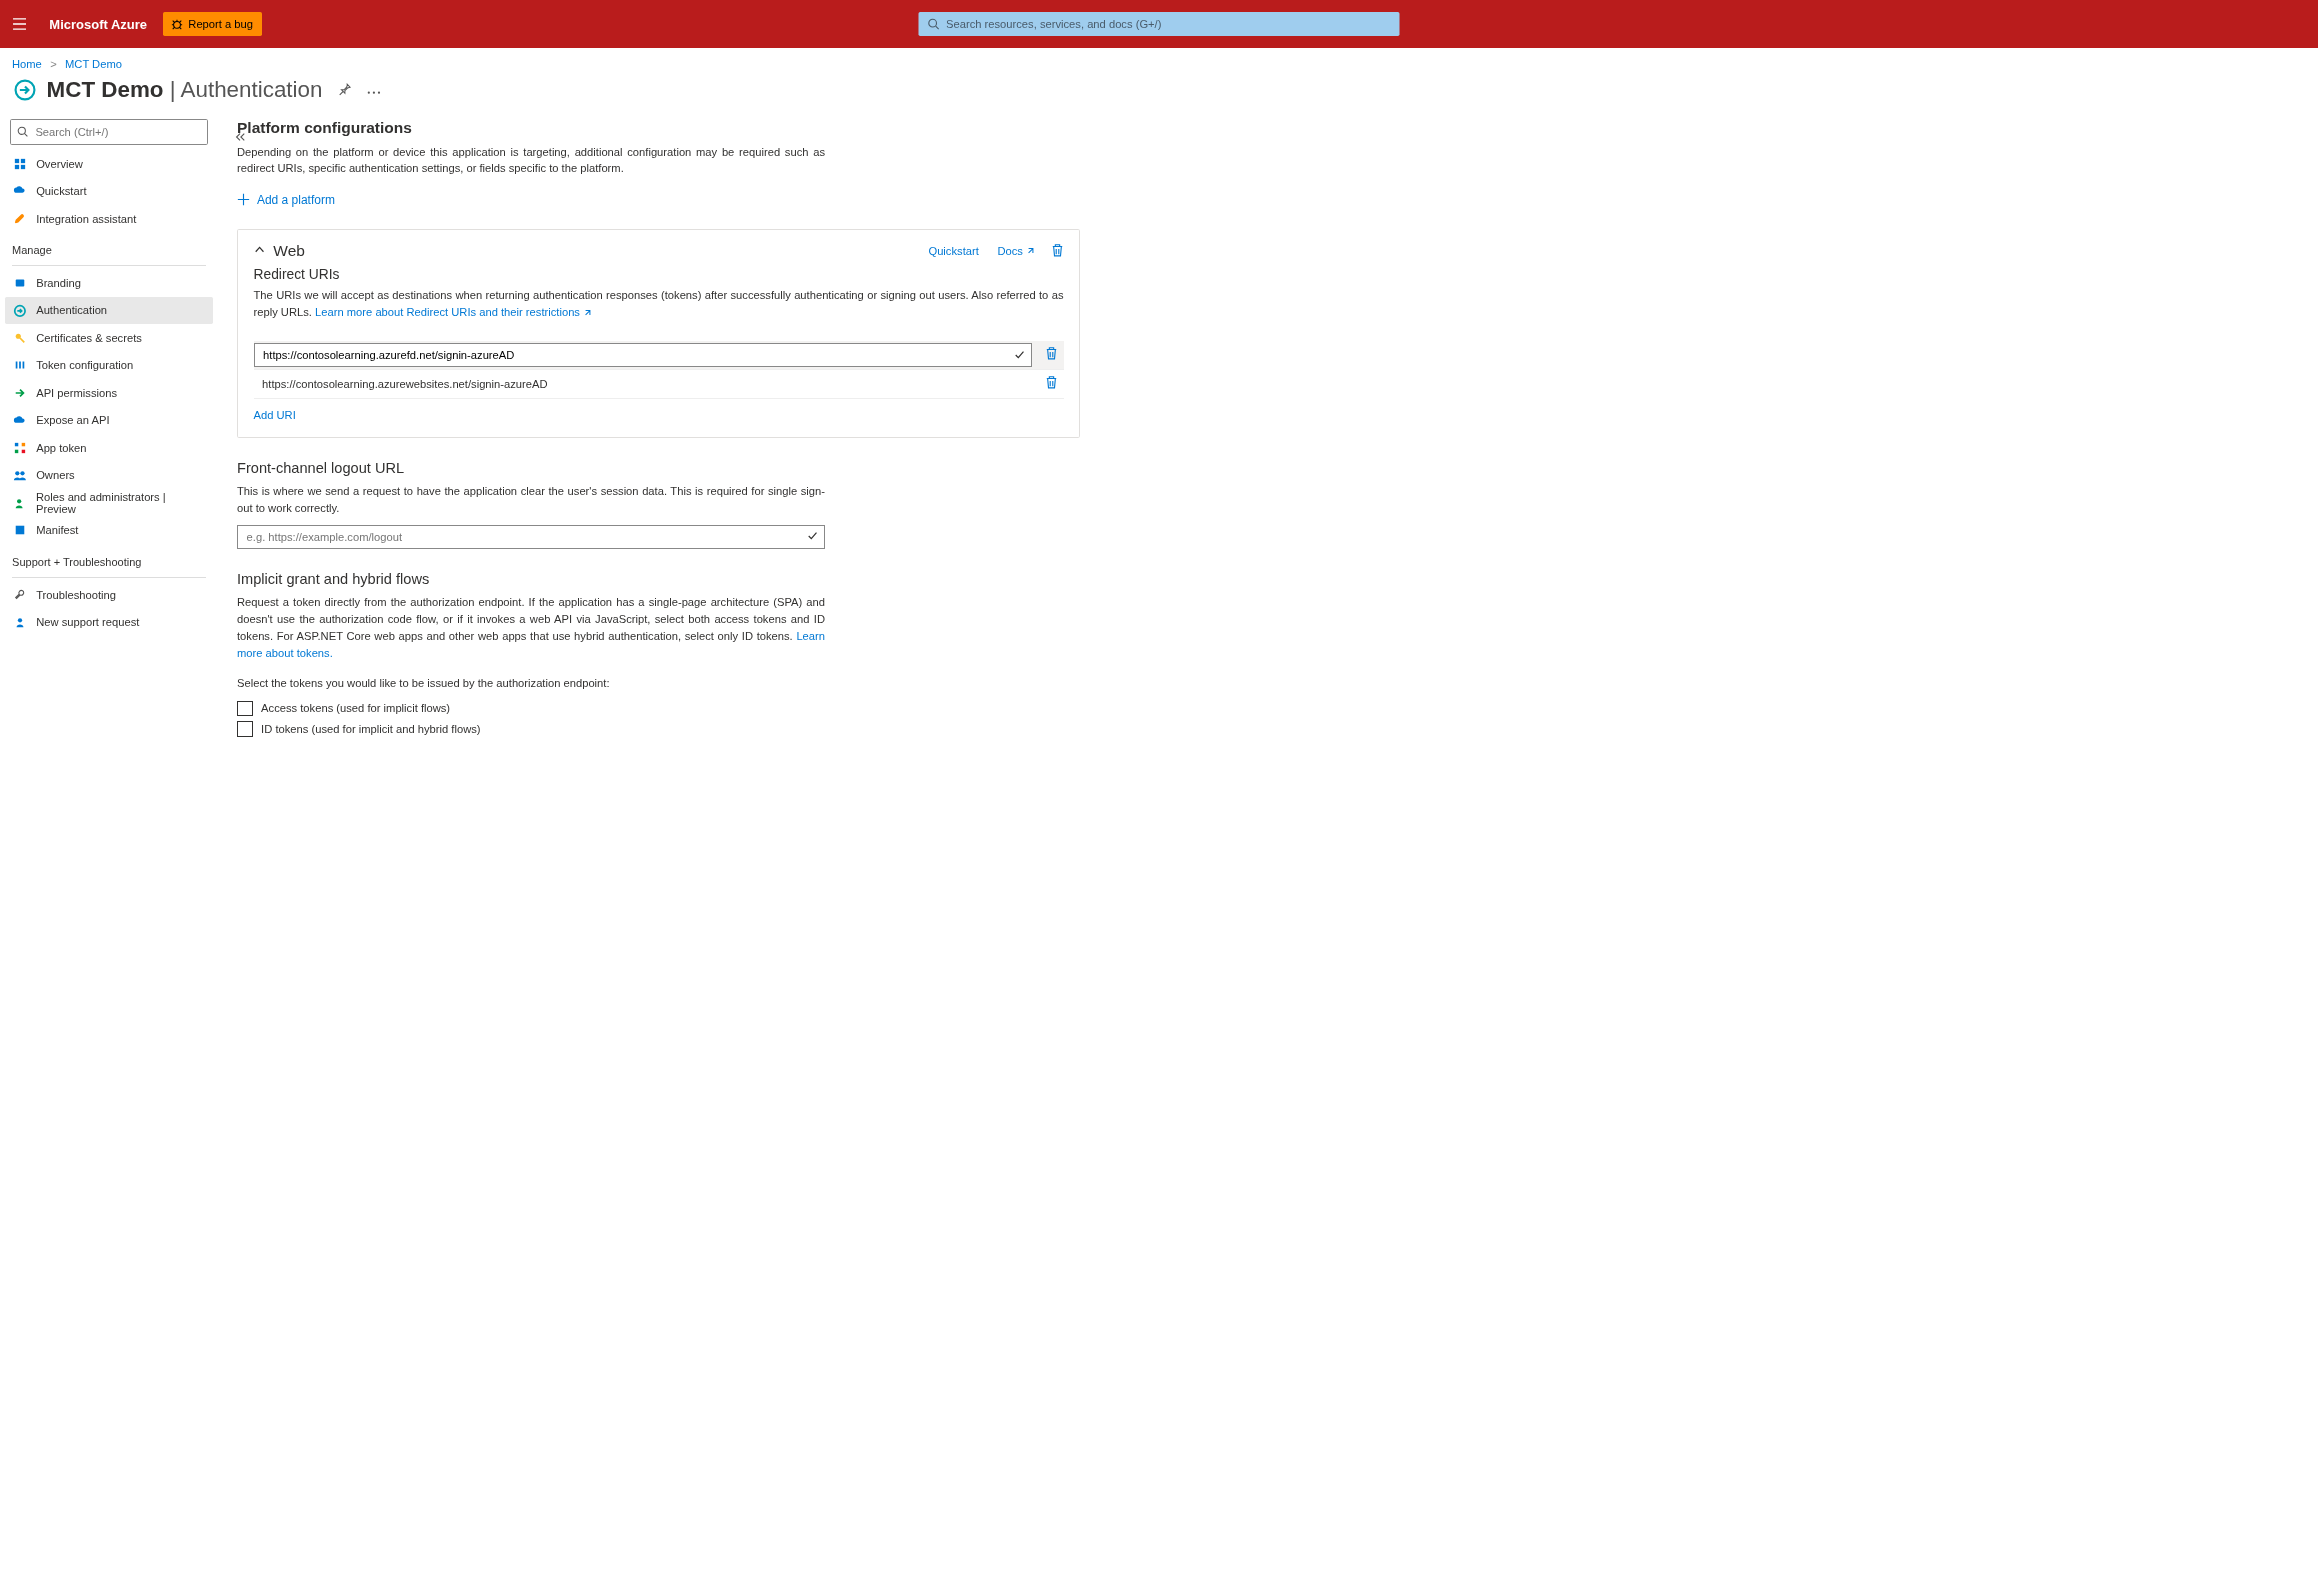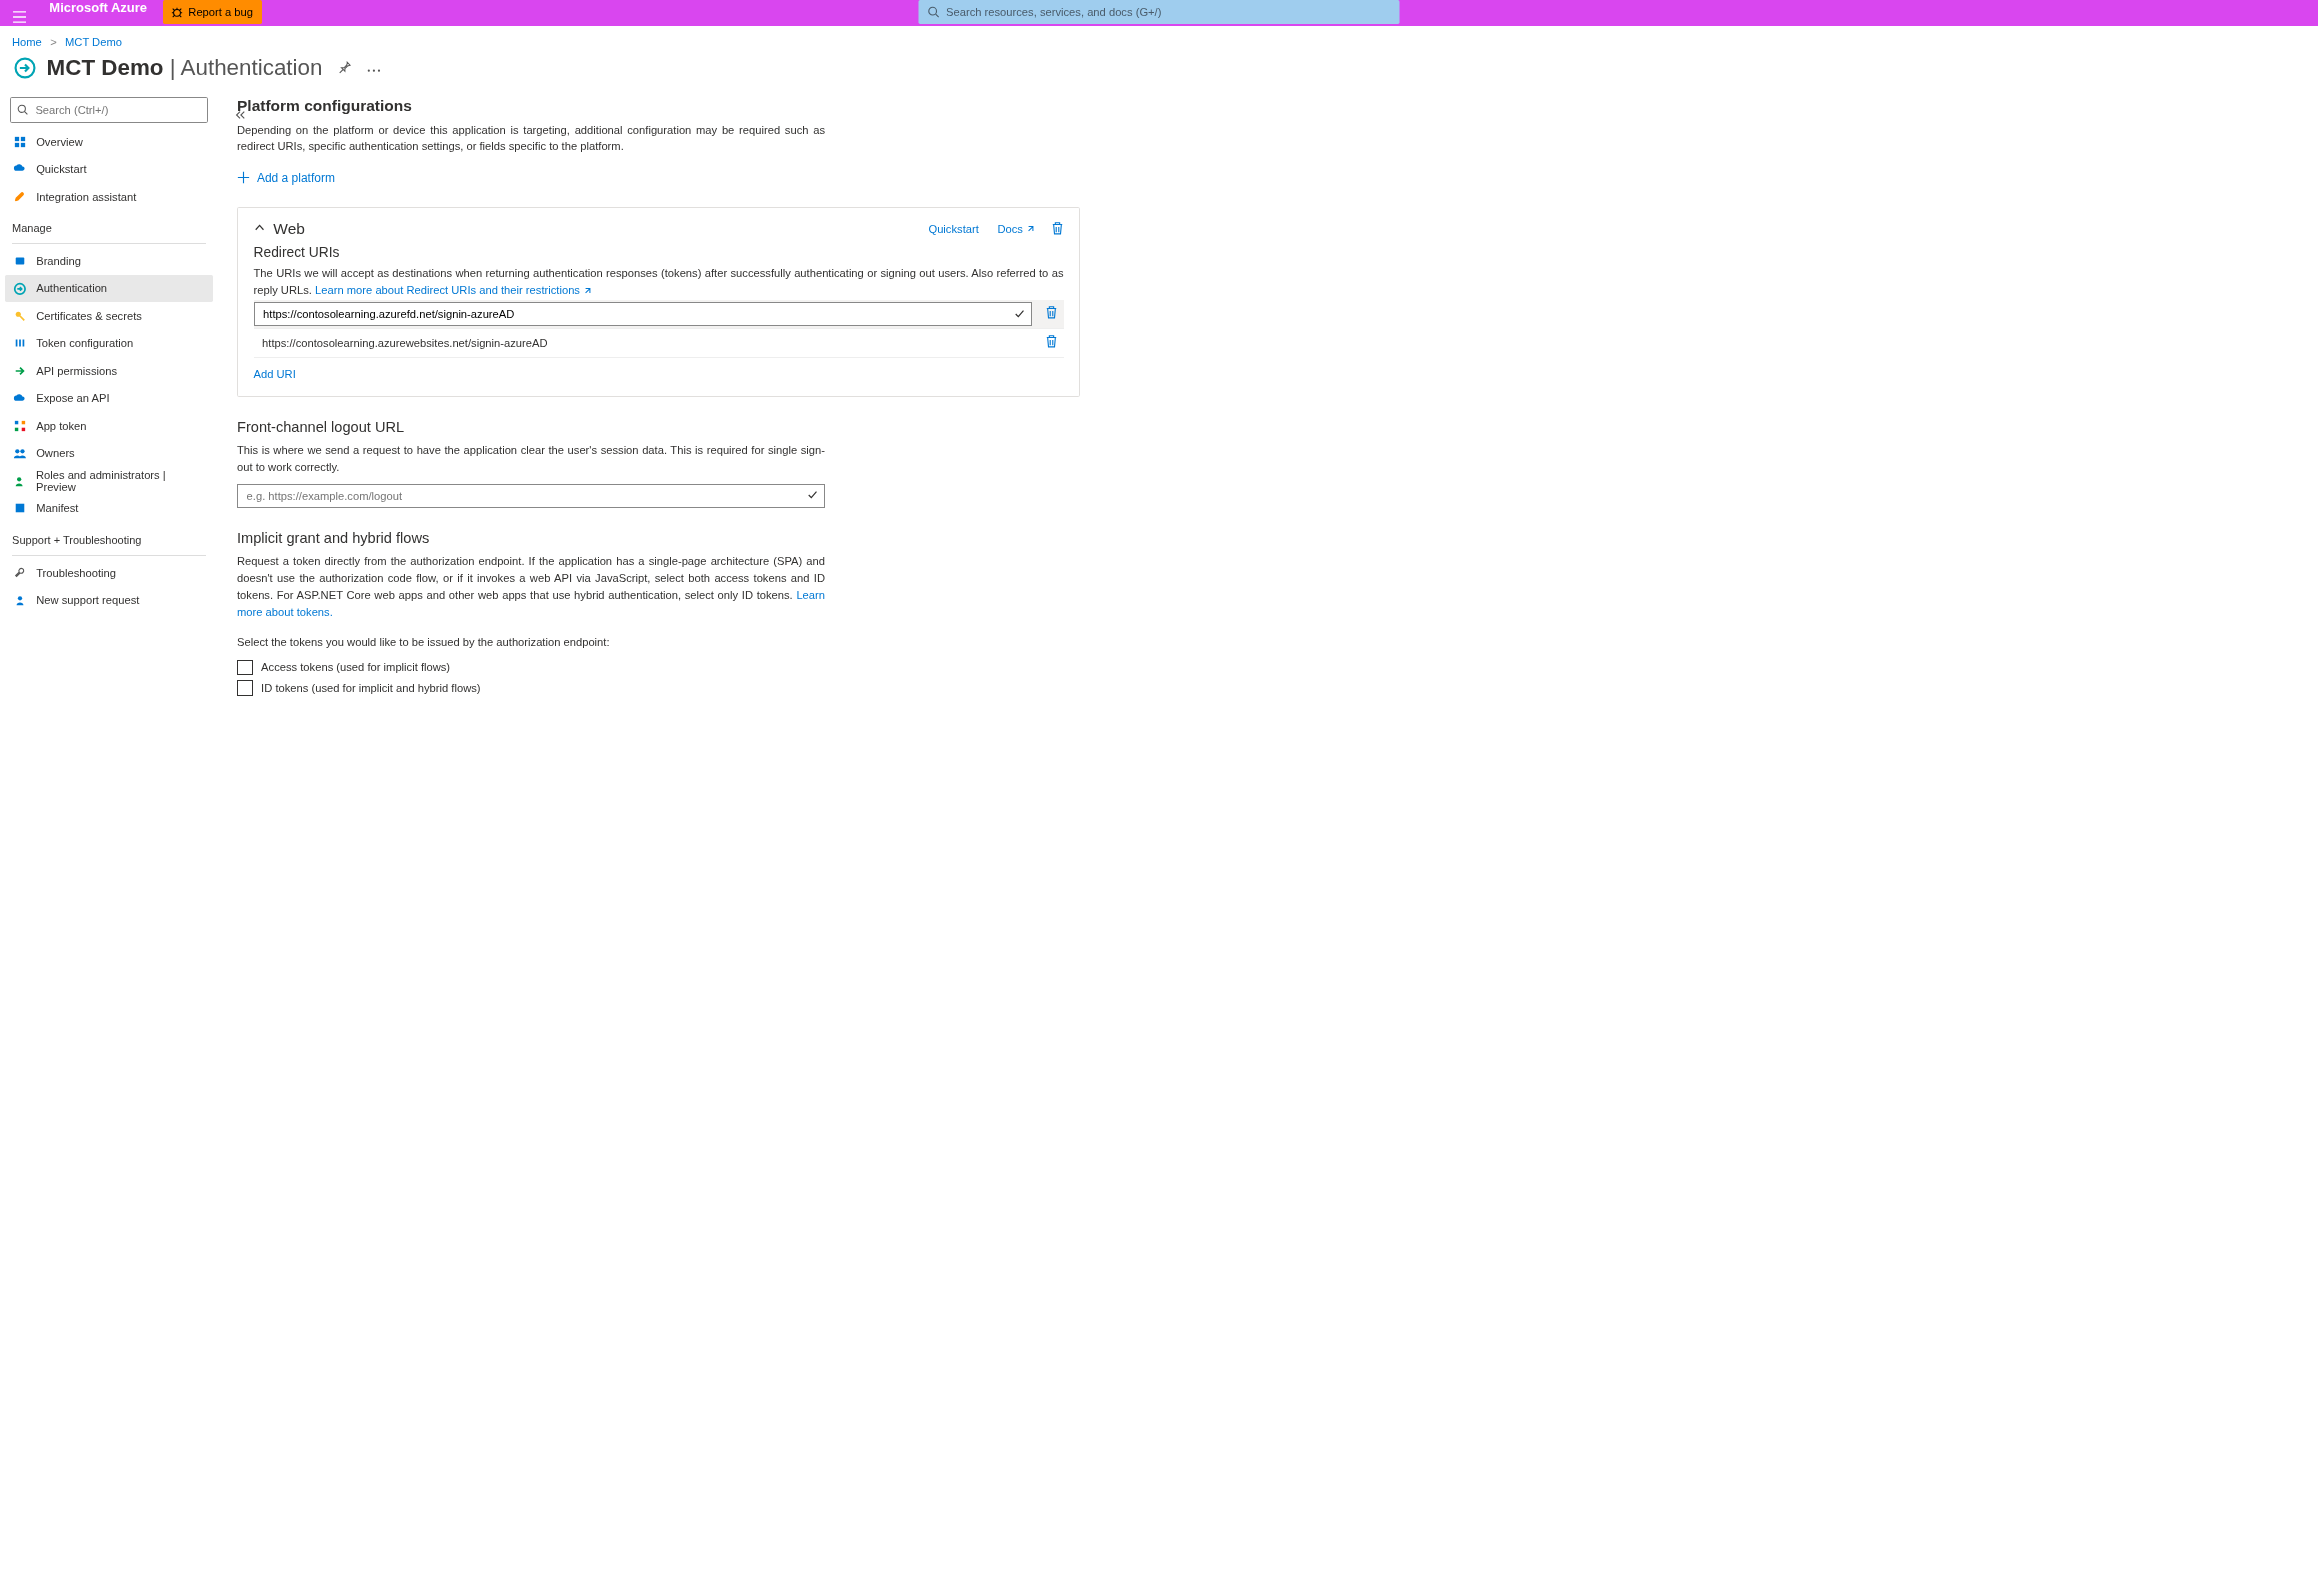--- a/index.html
+++ b/index.html
@@ -1,17 +1,17 @@
 <!DOCTYPE html>
 <html style="font-size:13.8px"><head>
 <meta charset="utf-8">
 <style>
 *{box-sizing:border-box;margin:0;padding:0;font-family:"Segoe UI",Arial,sans-serif}
 body{background:#fff;color:#323130;font-size:11.2px}
-.topbar{height:26px;background:#d946ef;display:flex;align-items:flex-start;color:#fff;position:relative}
+.topbar{height:48px;background:#b91c1c;display:flex;align-items:center;color:#fff;position:relative}
 .hamburger{width:39px;height:34px;display:flex;align-items:center;justify-content:center;cursor:pointer}
 .hamburger svg{stroke:#fff}
 .brand{font-size:13px;font-weight:600;padding:0 10.3px}
 .bugbtn{background:#ff8c00;color:#000;height:24px;display:flex;align-items:center;padding:0 8.6px;border-radius:1.7px;margin-left:5.2px;cursor:pointer;font-size:11.2px}
 .bugbtn svg{margin-right:5.2px}
 .searchwrap{position:absolute;left:50%;transform:translateX(-50%);width:481px}
 .searchbox{width:100%;height:24px;background:#9fcdee;border:none;border-radius:1.7px;padding:0 8.6px 0 27.5px;font-size:11.2px;color:#323130}
 .searchbox::placeholder{color:#495b6a}
 .searchwrap svg{position:absolute;left:8.6px;top:6px}
 .crumbs{padding:10.3px 12px 0;font-size:11.2px}
@@ -317,21 +317,21 @@
         </div>
 
         <div class="h3">Redirect URIs</div>
         <p class="para" style="max-width:none"><span>The URIs we will accept as destinations when returning authentication responses (tokens) after successfully authenticating or signing out users. Also referred to as reply URLs. </span><a href="#" class="link ext">
               <span>Learn more about Redirect URIs and their restrictions</span>
               <svg width="9.5" height="9.5" viewBox="0 0 11 11">
                 <path d="M3 3h5v5M8 3L3 8" fill="none" stroke="#0078d4" stroke-width="1.2"></path>
               </svg>
             </a></p>
 
-        <div style="margin-top:1px">
+        <div style="margin-top:20px">
           <div class="urirow active">
             <div style="position:relative;flex:1;margin-right:6.9px">
               <input style="width: 100%; height: 24px; border: 0.9px solid rgb(136, 136, 136); padding: 0px 24px 0px 8.6px; font-size: 11.2px;" value="https://contosolearning.azurefd.net/signin-azureAD">
               <span style="position:absolute;right:6.9px;top:6px"><svg width="11.2" height="11.2" viewBox="0 0 13 13">
                     <path d="M2 7l3 3 6-7" fill="none" stroke="#323130" stroke-width="1.4"></path>
                   </svg></span>
             </div>
             <span class="trash"><svg width="13" height="14.6" viewBox="0 0 15 17">
                   <path d="M2 4h11M5 4V2h5v2M3 4l1 11h7l1-11M6 7v6M9 7v6" fill="none" stroke="#0078d4" stroke-width="1.3"></path>
                 </svg></span>

